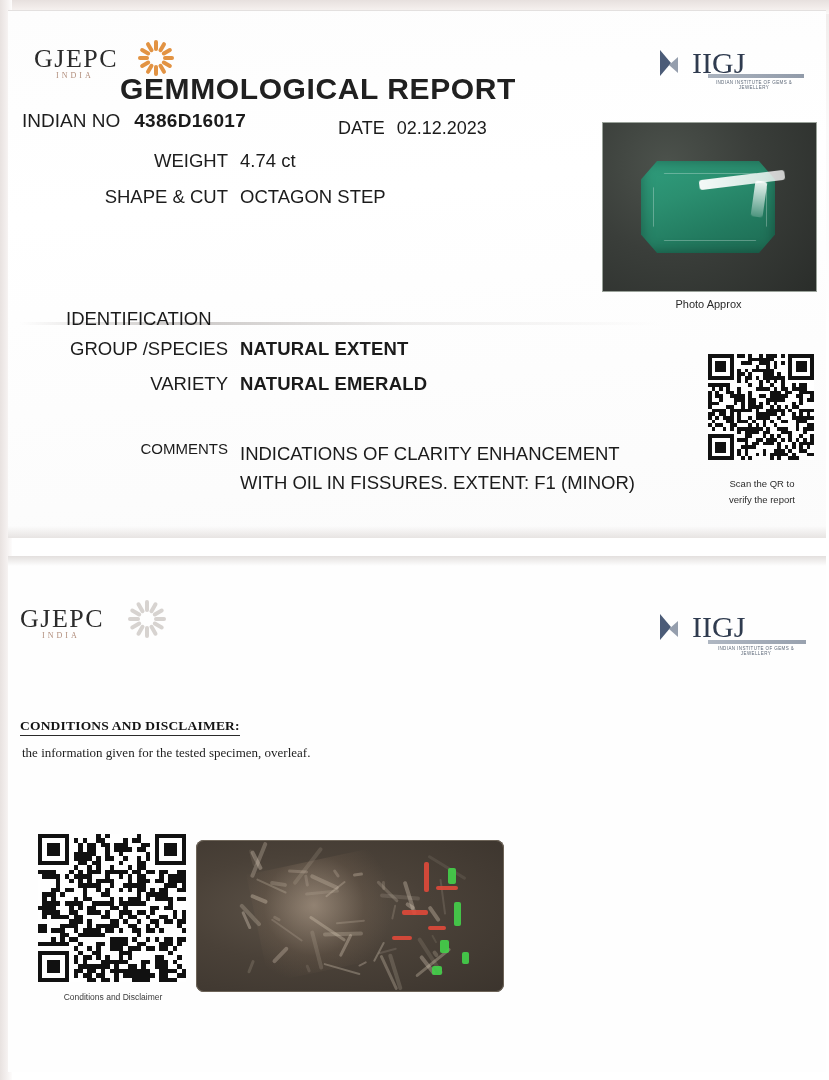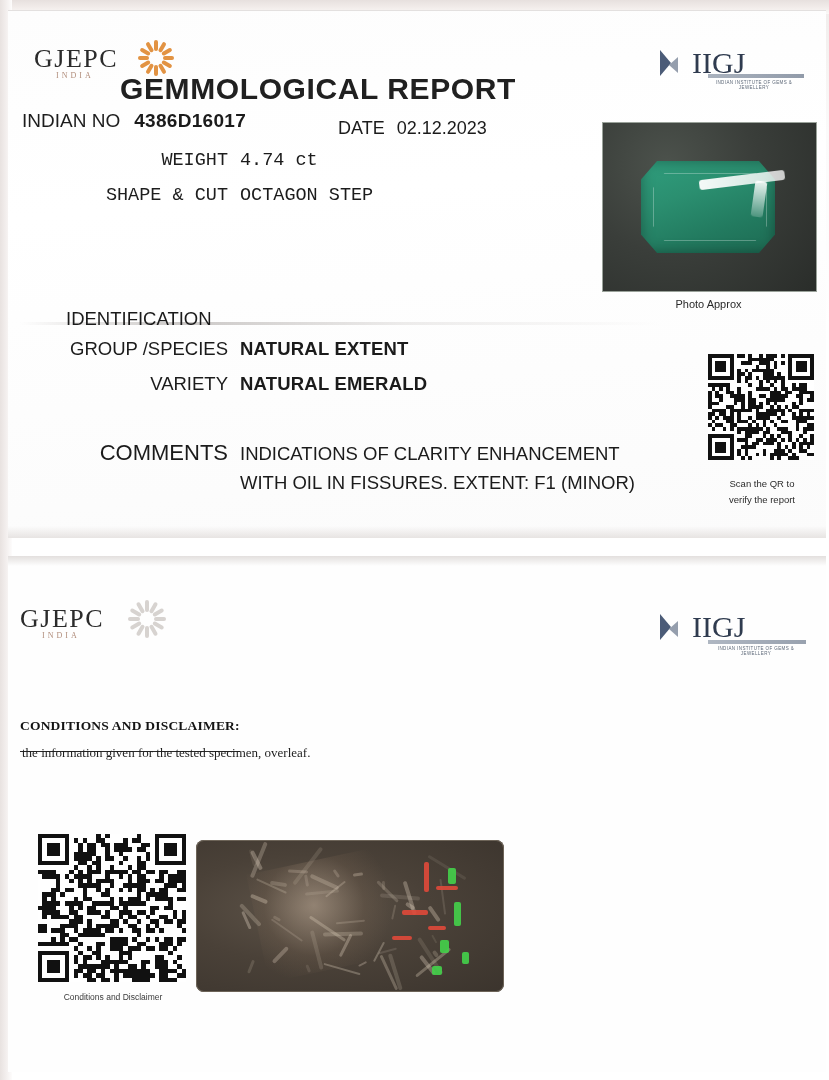--- a/index.html
+++ b/index.html
@@ -182,21 +182,20 @@
   
   .specs {
     position: absolute;
     left: 0; top: 140px;
     width: 580px;
   }
   .spec-row {
     display: flex;
     align-items: baseline;
     margin-bottom: 14px;
-    font-family: Liberation Mono, monospace;
   }
   .spec-lbl {
     width: 232px;
     text-align: right;
     padding-right: 12px;
     font-size: 18.5px;
     color: #1d1d1d;
     box-sizing: border-box;
   }
   .spec-val {
@@ -236,21 +235,21 @@
     position: absolute;
     left: 0; top: 430px;
     width: 700px;
     display: flex;
     align-items: flex-start;
   }
   .comments-lbl {
     width: 232px;
     text-align: right;
     padding-right: 12px;
-    font-size: 22px;
+    font-size: 15px;
     box-sizing: border-box;
   }
   .comments-val {
     font-size: 18.5px;
     line-height: 1.55;
     max-width: 430px;
   }
 
   
   .photo-frame {
@@ -397,21 +396,21 @@
   .addr .light { font-weight: 400; }
 
   .disclaimer-head {
     position: absolute;
     left: 12px; top: 162px;
     font-family: "Liberation Serif", serif;
     font-size: 13.5px;
     font-weight: 700;
     color: #141414;
     border-bottom: 1.5px solid #2a2a2a;
-    padding-bottom: 17px;
+    padding-bottom: 1px;
     letter-spacing: .2px;
   }
   .disclaimer-body {
     position: absolute;
     left: 14px; top: 186px;
     width: 790px;
     font-family: "Liberation Serif", serif;
     font-size: 13px;
     line-height: 1.65;
     color: #1d1d1d;

